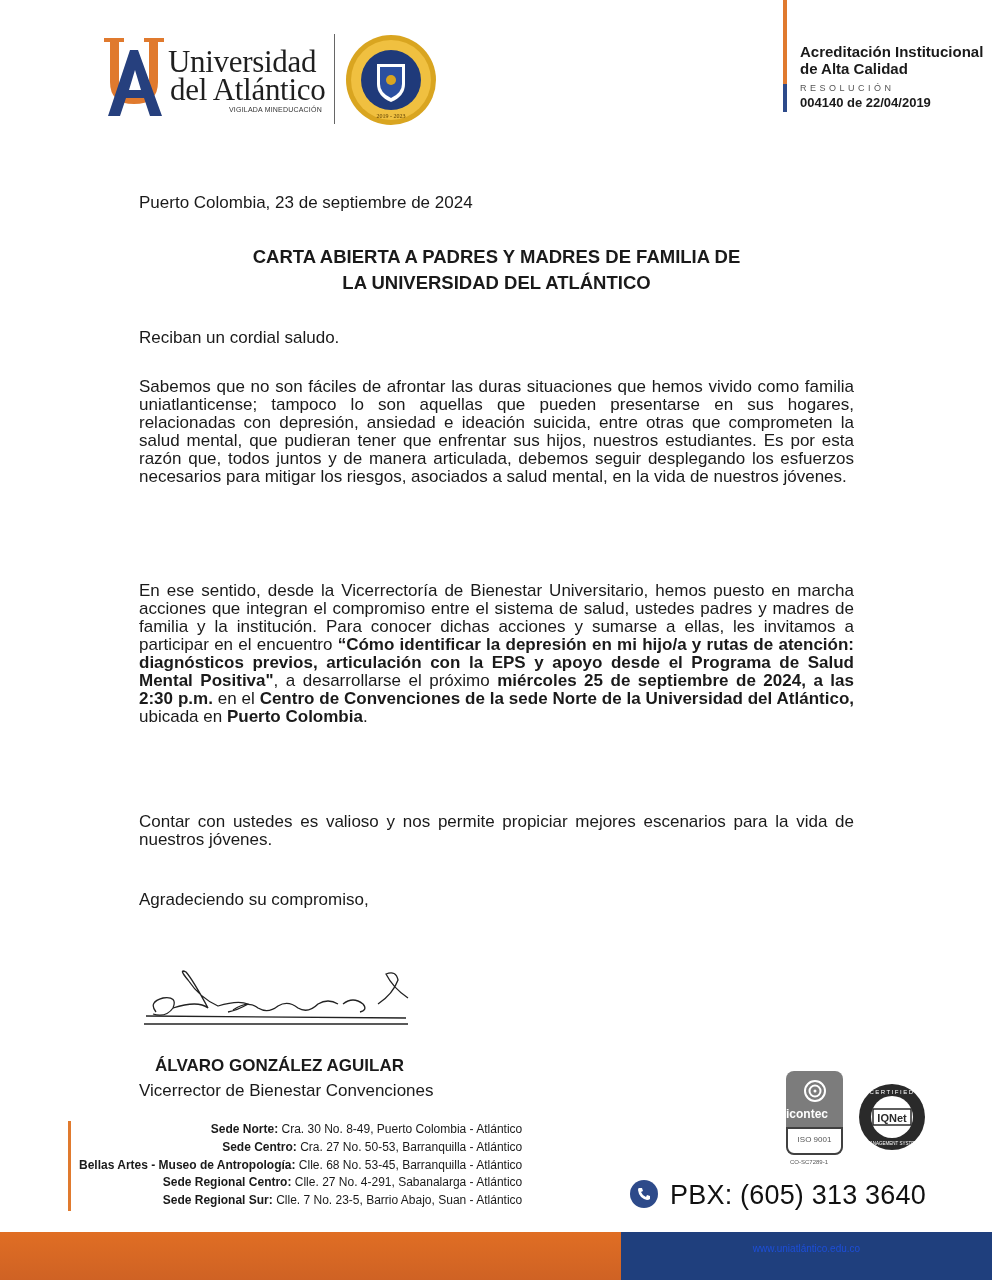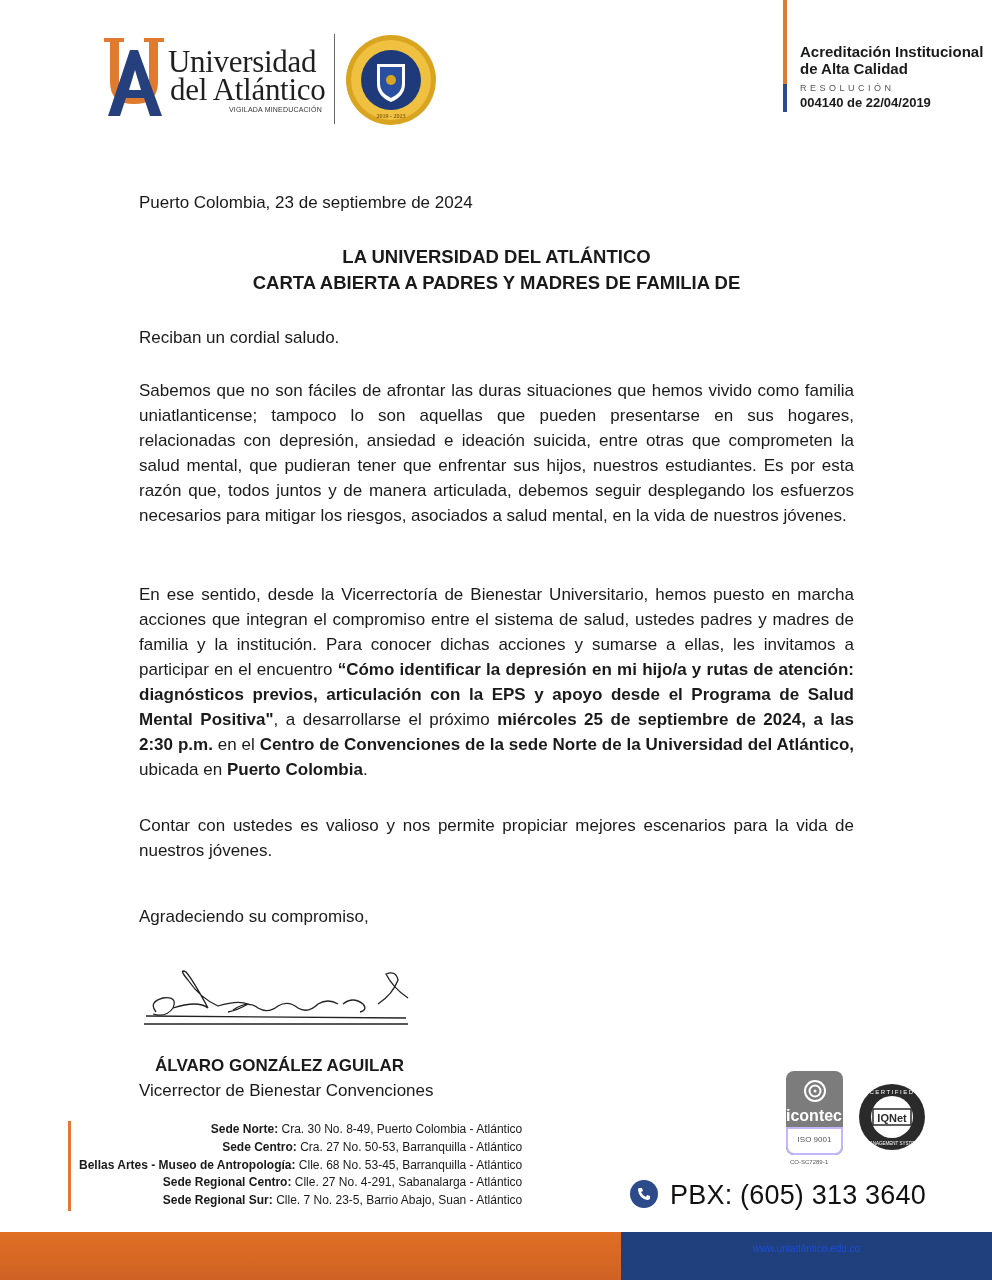--- a/index.html
+++ b/index.html
@@ -20,41 +20,41 @@
   .accr-bar-blue { left:783px; top:84px; width:4px; height:28px; background:#2d4a8a; }
   .accr-title { left:800px; top:43px; font-size:15px; font-weight:bold; line-height:17px; color:#1a1a1a; white-space:nowrap; }
   .accr-res-label { left:800px; top:83px; font-size:9px; letter-spacing:3.5px; color:#555; }
   .accr-res-value { left:800px; top:95px; font-size:13px; font-weight:bold; color:#1a1a1a; }
 
   
   .body-font { font-family:"Liberation Sans", sans-serif; font-size:17px; color:#1a1a1a; }
   .date { left:139px; top:193px; }
   .title { left:139px; width:715px; top:244px; text-align:center; font-weight:bold; font-size:18.5px; line-height:26px; }
   .greet { left:139px; top:328px; }
-  .para { left:139px; width:715px; line-height:25px; text-align:justify; }
+  .para { left:139px; width:715px; line-height:18px; text-align:justify; }
   .p1 { top:378px; }
   .p2 { top:582px; }
   .p3 { top:813px; }
-  .closing { left:139px; top:890px;margin-top:17px; }
+  .closing { left:139px; top:890px; }
   b { font-weight:bold; }
 
   
   .signature { left:138px; top:960px; width:275px; height:72px; }
   .signer-name { left:139px; top:1056px; font-size:17px; font-weight:bold;margin-left:16px; }
   .signer-role { left:139px; top:1081px; font-size:17px; }
 
   
   .addr-bar { left:68px; top:1121px; width:3px; height:90px; background:#e07a2e; }
   .addr-list { left:79px; top:1121px; font-size:12px; line-height:17.8px; color:#1a1a1a;text-align:right; }
   .addr-list div { white-space:nowrap; }
 
   
   .icontec { left:786px; top:1071px; width:57px; height:84px; border-radius:8px; background:#7c7c7c; overflow:hidden; }
-  .icontec .inner { position:absolute; left:0; top:56px; width:57px; height:28px; background:#fff; border:2px solid #c4b5fd; box-sizing:border-box; border-radius:0 0 8px 8px;text-decoration:underline; }
-  .icontec .word { position:absolute; left:0; width:41px; top:36px; text-align:center; color:#fff; font-size:16px; font-weight:bold; }
+  .icontec .inner { position:absolute; left:0; top:56px; width:57px; height:28px; background:#fff; border:2px solid #404040; box-sizing:border-box; border-radius:0 0 8px 8px;text-decoration:underline; }
+  .icontec .word { position:absolute; left:0; width:41px; top:36px; text-align:center; color:#fff; font-size:12px; font-weight:bold; }
   .icontec .iso { position:absolute; left:0; width:53px; top:6px; text-align:center; color:#555; font-size:8px; }
   .icontec-code { left:790px; top:1159px; font-size:6px; color:#555; }
   .iqnet { left:858px; top:1083px; width:68px; height:68px; }
 
   
   .pbx { left:630px; top:1180px; display:flex; align-items:flex-start; }
   .pbx-icon { width:28px; height:28px; border-radius:50%; background:#2d4a8a; margin-right:12px; display:flex; align-items:center; justify-content:center; }
   .pbx-text { font-size:27px; color:#111; letter-spacing:0.2px; }
 
   
@@ -89,22 +89,22 @@
 <div class="abs accr-bar-blue"></div>
 <div class="abs accr-title">
   <div>Acreditación Institucional</div>
   <div>de Alta Calidad</div>
 </div>
 <div class="abs accr-res-label">RESOLUCIÓN</div>
 <div class="abs accr-res-value">004140 de 22/04/2019</div>
 
 <div class="abs body-font date">Puerto Colombia, 23 de septiembre de 2024</div>
 <div class="abs body-font title">
+  <div>CARTA ABIERTA A PADRES Y MADRES DE FAMILIA DE</div>
   <div>LA UNIVERSIDAD DEL ATLÁNTICO</div>
-  <div>CARTA ABIERTA A PADRES Y MADRES DE FAMILIA DE</div>
 </div>
 <div class="abs body-font greet">Reciban un cordial saludo.</div>
 
 <div class="abs body-font para p1">Sabemos que no son fáciles de afrontar las duras situaciones que hemos vivido como familia uniatlanticense; tampoco lo son aquellas que pueden presentarse en sus hogares, relacionadas con depresión, ansiedad e ideación suicida, entre otras que comprometen la salud mental, que pudieran tener que enfrentar sus hijos, nuestros estudiantes. Es por esta razón que, todos juntos y de manera articulada, debemos seguir desplegando los esfuerzos necesarios para mitigar los riesgos, asociados a salud mental, en la vida de nuestros jóvenes.</div>
 
 <div class="abs body-font para p2"><span>En ese sentido, desde la Vicerrectoría de Bienestar Universitario, hemos puesto en marcha acciones que integran el compromiso entre el sistema de salud, ustedes padres y madres de familia y la institución. Para conocer dichas acciones y sumarse a ellas, les invitamos a participar en el encuentro </span><b>“Cómo identificar la depresión en mi hijo/a y rutas de atención: diagnósticos previos, articulación con la EPS y apoyo desde el Programa de Salud Mental Positiva"</b><span>, a desarrollarse el próximo </span><b>miércoles 25 de septiembre de 2024, a las 2:30 p.m.</b><span> en el </span><b>Centro de Convenciones de la sede Norte de la Universidad del Atlántico,</b><span> ubicada en </span><b>Puerto Colombia</b><span>.</span></div>
 
 <div class="abs body-font para p3">Contar con ustedes es valioso y nos permite propiciar mejores escenarios para la vida de nuestros jóvenes.</div>
 <div class="abs body-font closing">Agradeciendo su compromiso,</div>
 

